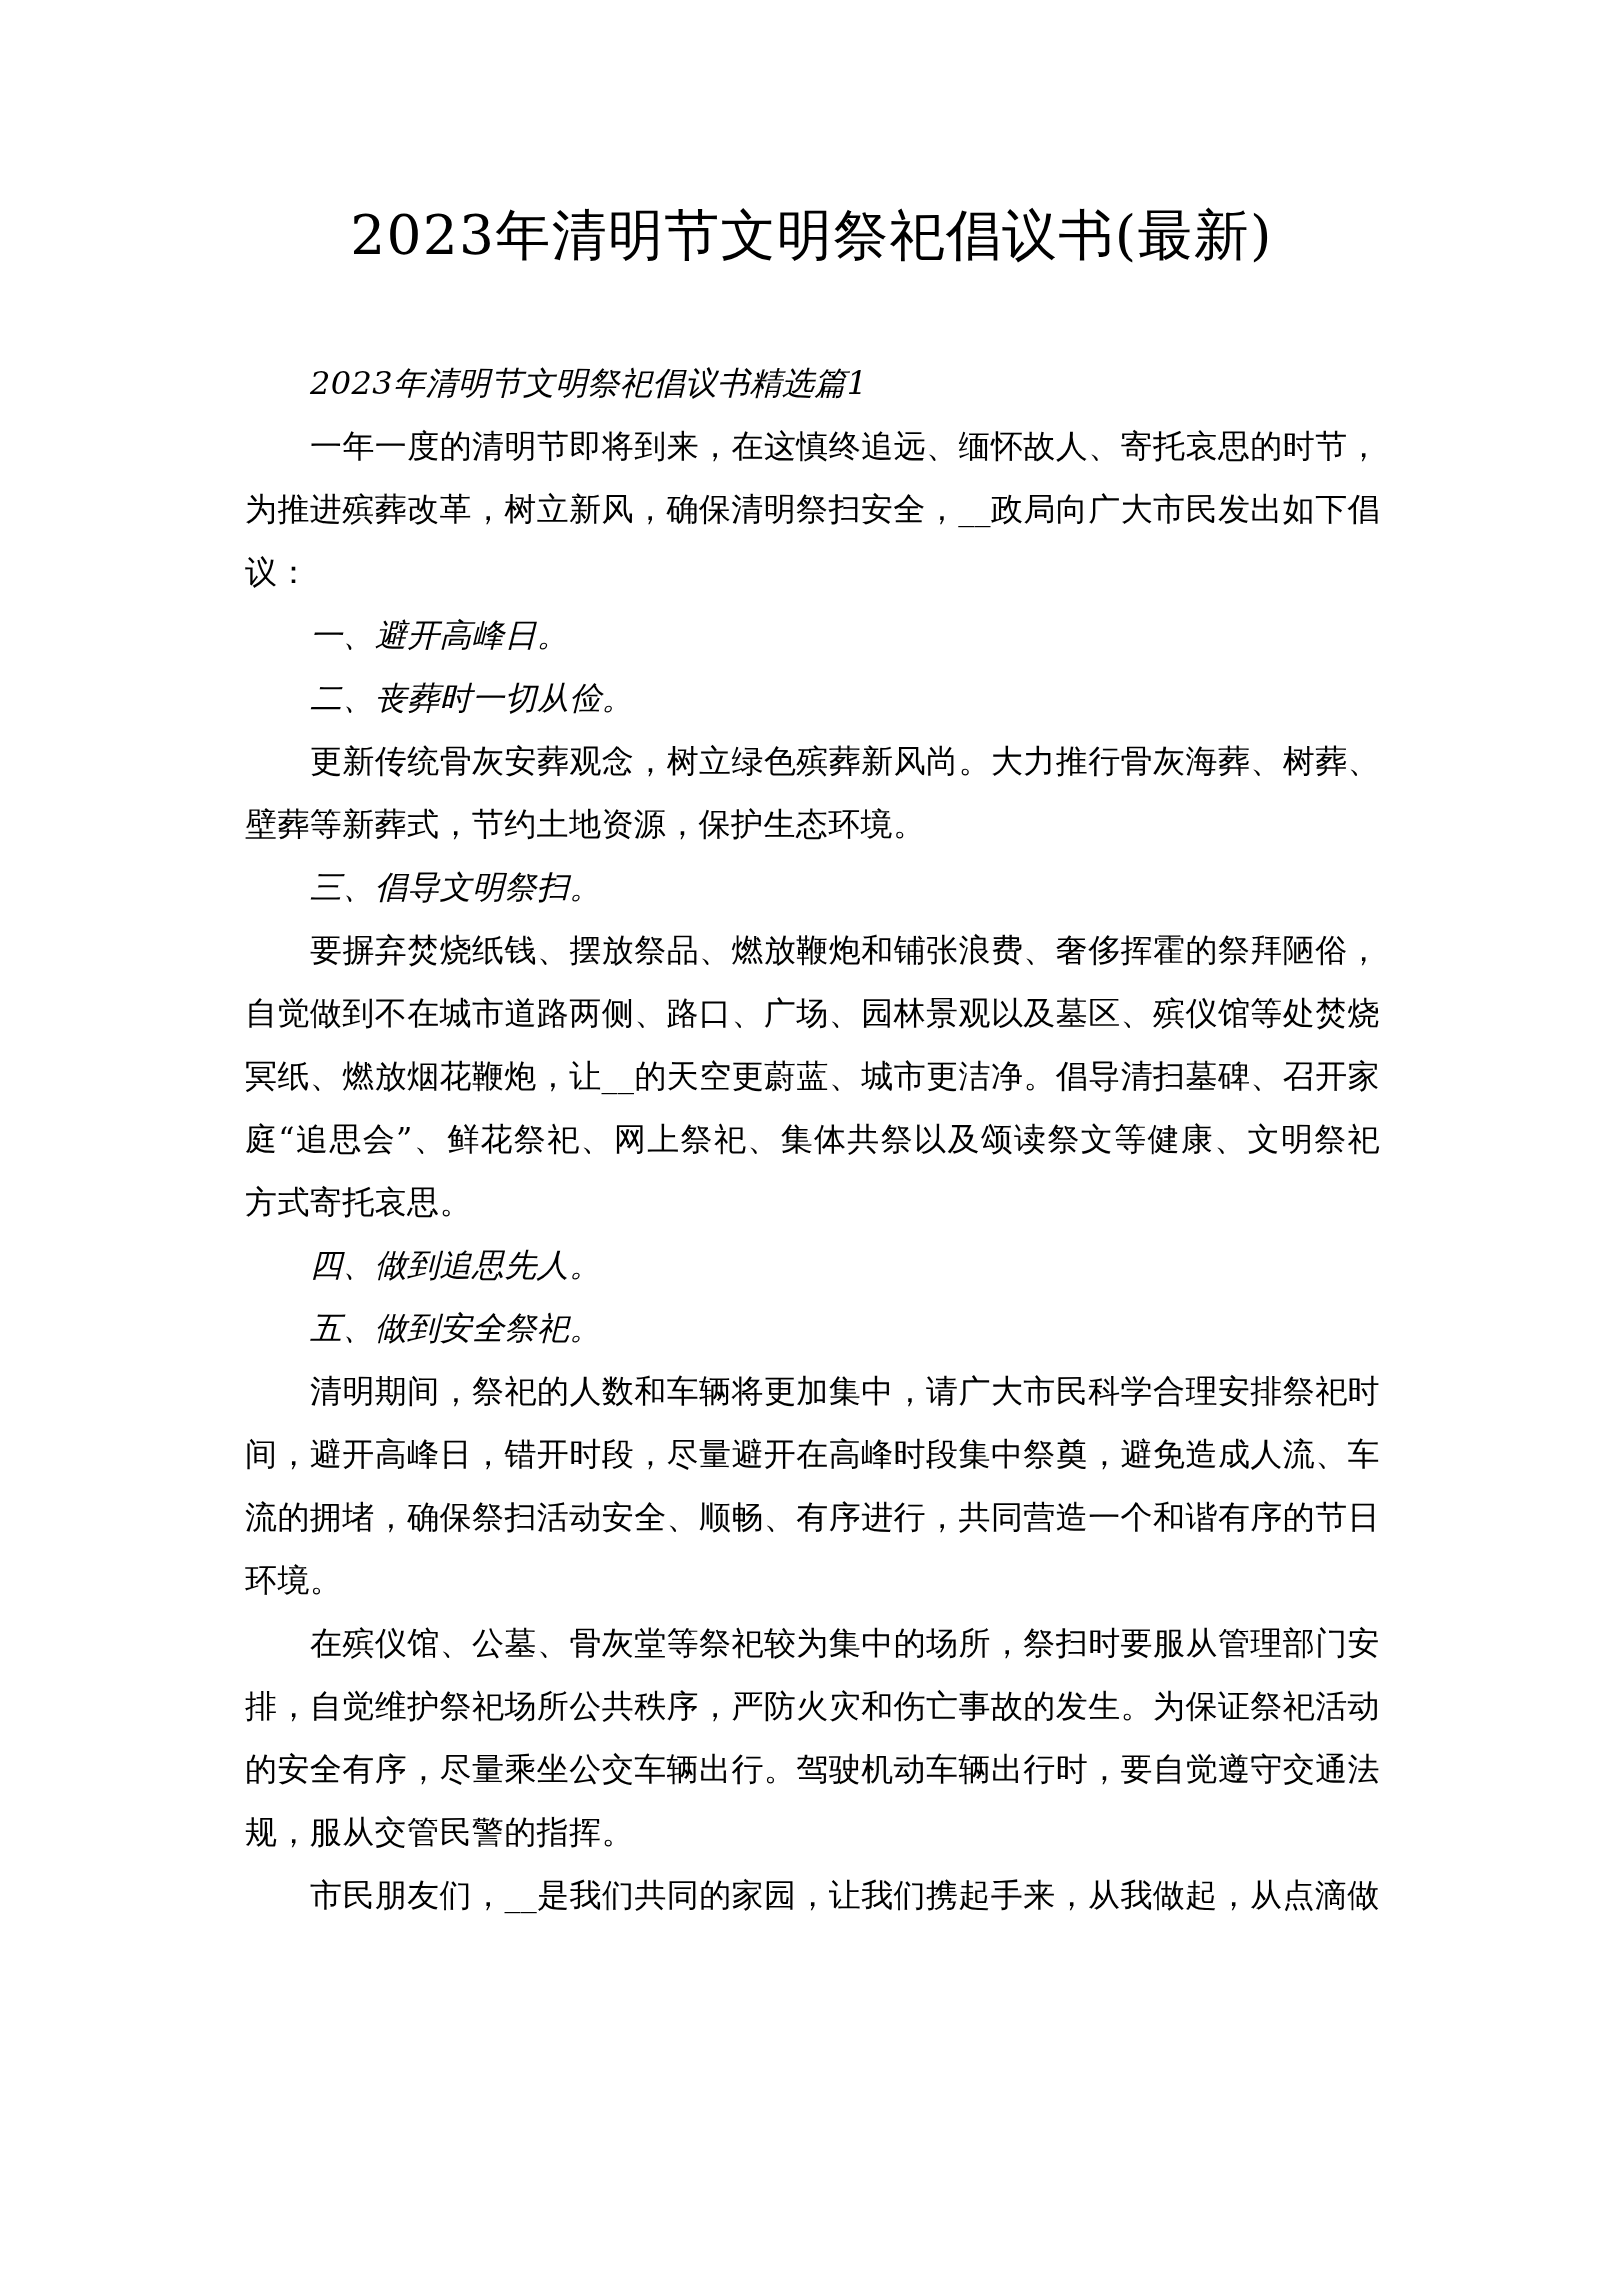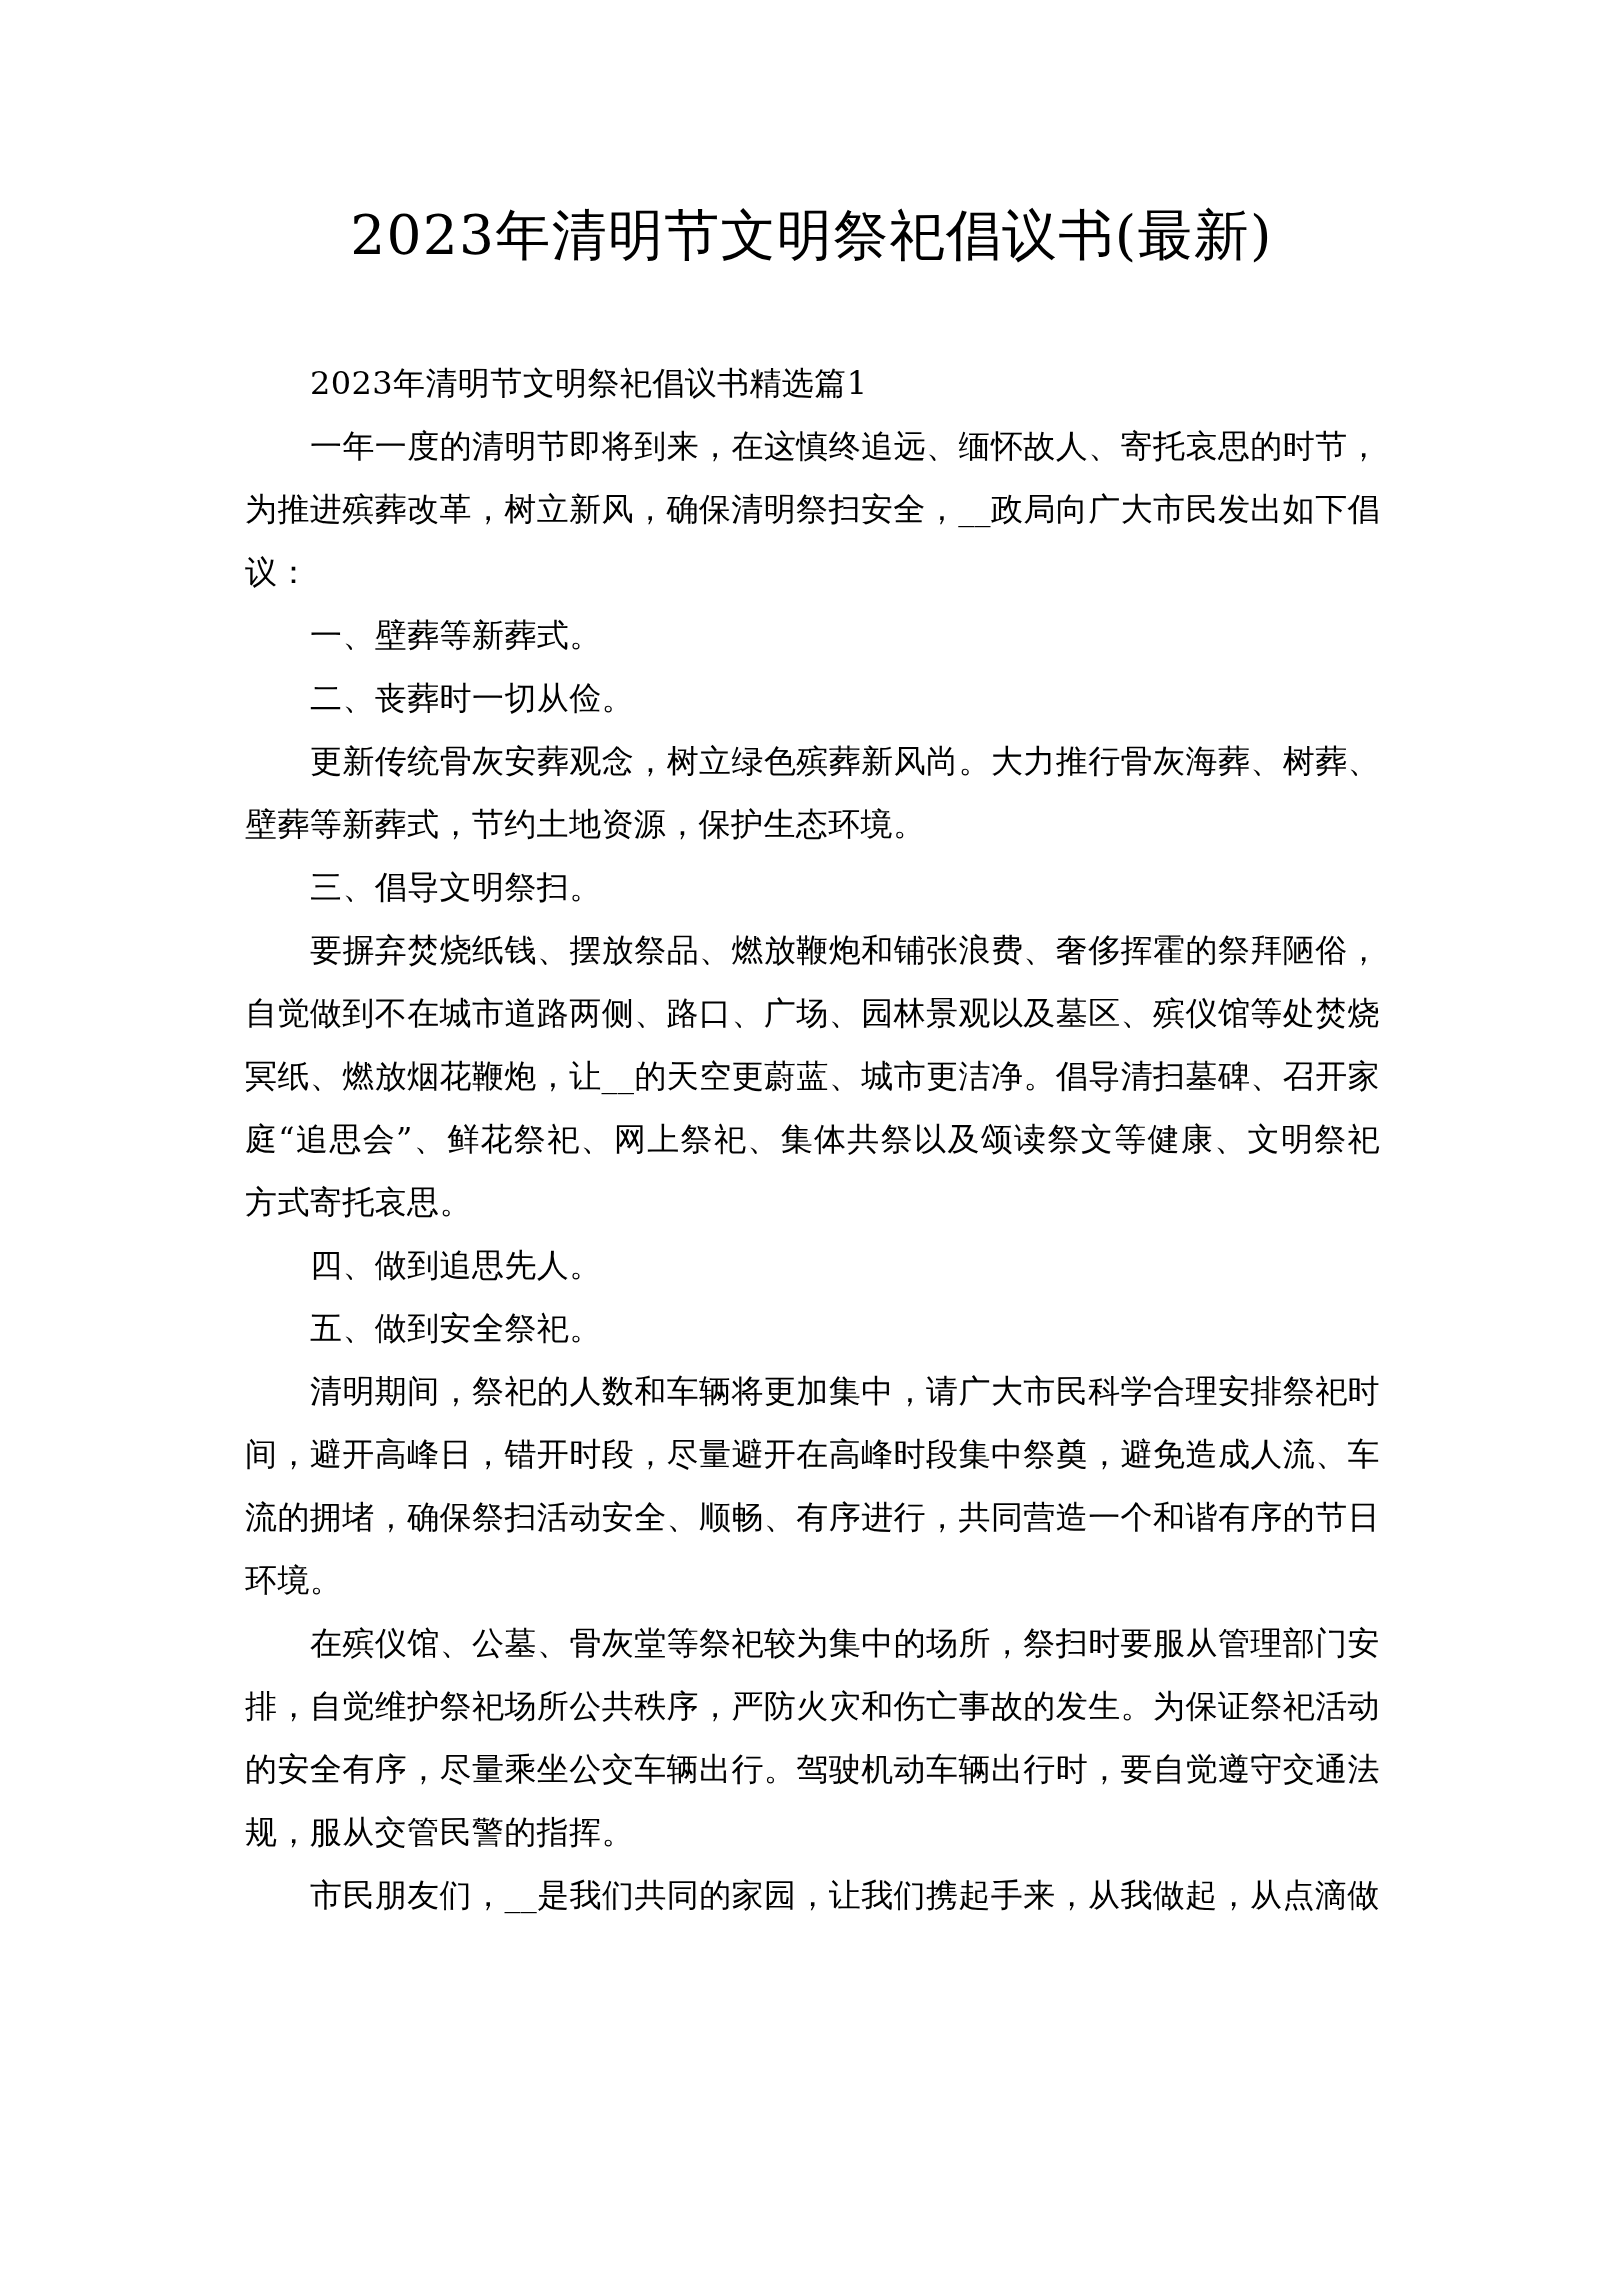--- a/index.html
+++ b/index.html
@@ -46,32 +46,33 @@
     .para {
       margin: 0;
       text-indent: 65px;
       text-align: justify;
       text-align-last: left;
       word-break: break-all;
       letter-spacing: 0.4px;
     }
     .para.heading {
       text-align: right;
+      font-style: italic;
     }
   </style>
 </head>
 <body>
 
 <div class="page">
   <h1 class="title">2023年清明节文明祭祀倡议书(最新)</h1>
 
   <div class="body">
     <p class="para heading">2023年清明节文明祭祀倡议书精选篇1</p>
     <p class="para">一年一度的清明节即将到来，在这慎终追远、缅怀故人、寄托哀思的时节，为推进殡葬改革，树立新风，确保清明祭扫安全，__政局向广大市民发出如下倡议：</p>
-    <p class="para heading">一、壁葬等新葬式。</p>
+    <p class="para heading">一、避开高峰日。</p>
     <p class="para heading">二、丧葬时一切从俭。</p>
     <p class="para">更新传统骨灰安葬观念，树立绿色殡葬新风尚。大力推行骨灰海葬、树葬、壁葬等新葬式，节约土地资源，保护生态环境。</p>
     <p class="para heading">三、倡导文明祭扫。</p>
     <p class="para">要摒弃焚烧纸钱、摆放祭品、燃放鞭炮和铺张浪费、奢侈挥霍的祭拜陋俗，自觉做到不在城市道路两侧、路口、广场、园林景观以及墓区、殡仪馆等处焚烧冥纸、燃放烟花鞭炮，让__的天空更蔚蓝、城市更洁净。倡导清扫墓碑、召开家庭“追思会”、鲜花祭祀、网上祭祀、集体共祭以及颂读祭文等健康、文明祭祀方式寄托哀思。</p>
     <p class="para heading">四、做到追思先人。</p>
     <p class="para heading">五、做到安全祭祀。</p>
     <p class="para">清明期间，祭祀的人数和车辆将更加集中，请广大市民科学合理安排祭祀时间，避开高峰日，错开时段，尽量避开在高峰时段集中祭奠，避免造成人流、车流的拥堵，确保祭扫活动安全、顺畅、有序进行，共同营造一个和谐有序的节日环境。</p>
     <p class="para">在殡仪馆、公墓、骨灰堂等祭祀较为集中的场所，祭扫时要服从管理部门安排，自觉维护祭祀场所公共秩序，严防火灾和伤亡事故的发生。为保证祭祀活动的安全有序，尽量乘坐公交车辆出行。驾驶机动车辆出行时，要自觉遵守交通法规，服从交管民警的指挥。</p>
     <p class="para">市民朋友们，__是我们共同的家园，让我们携起手来，从我做起，从点滴做</p>
   </div>

